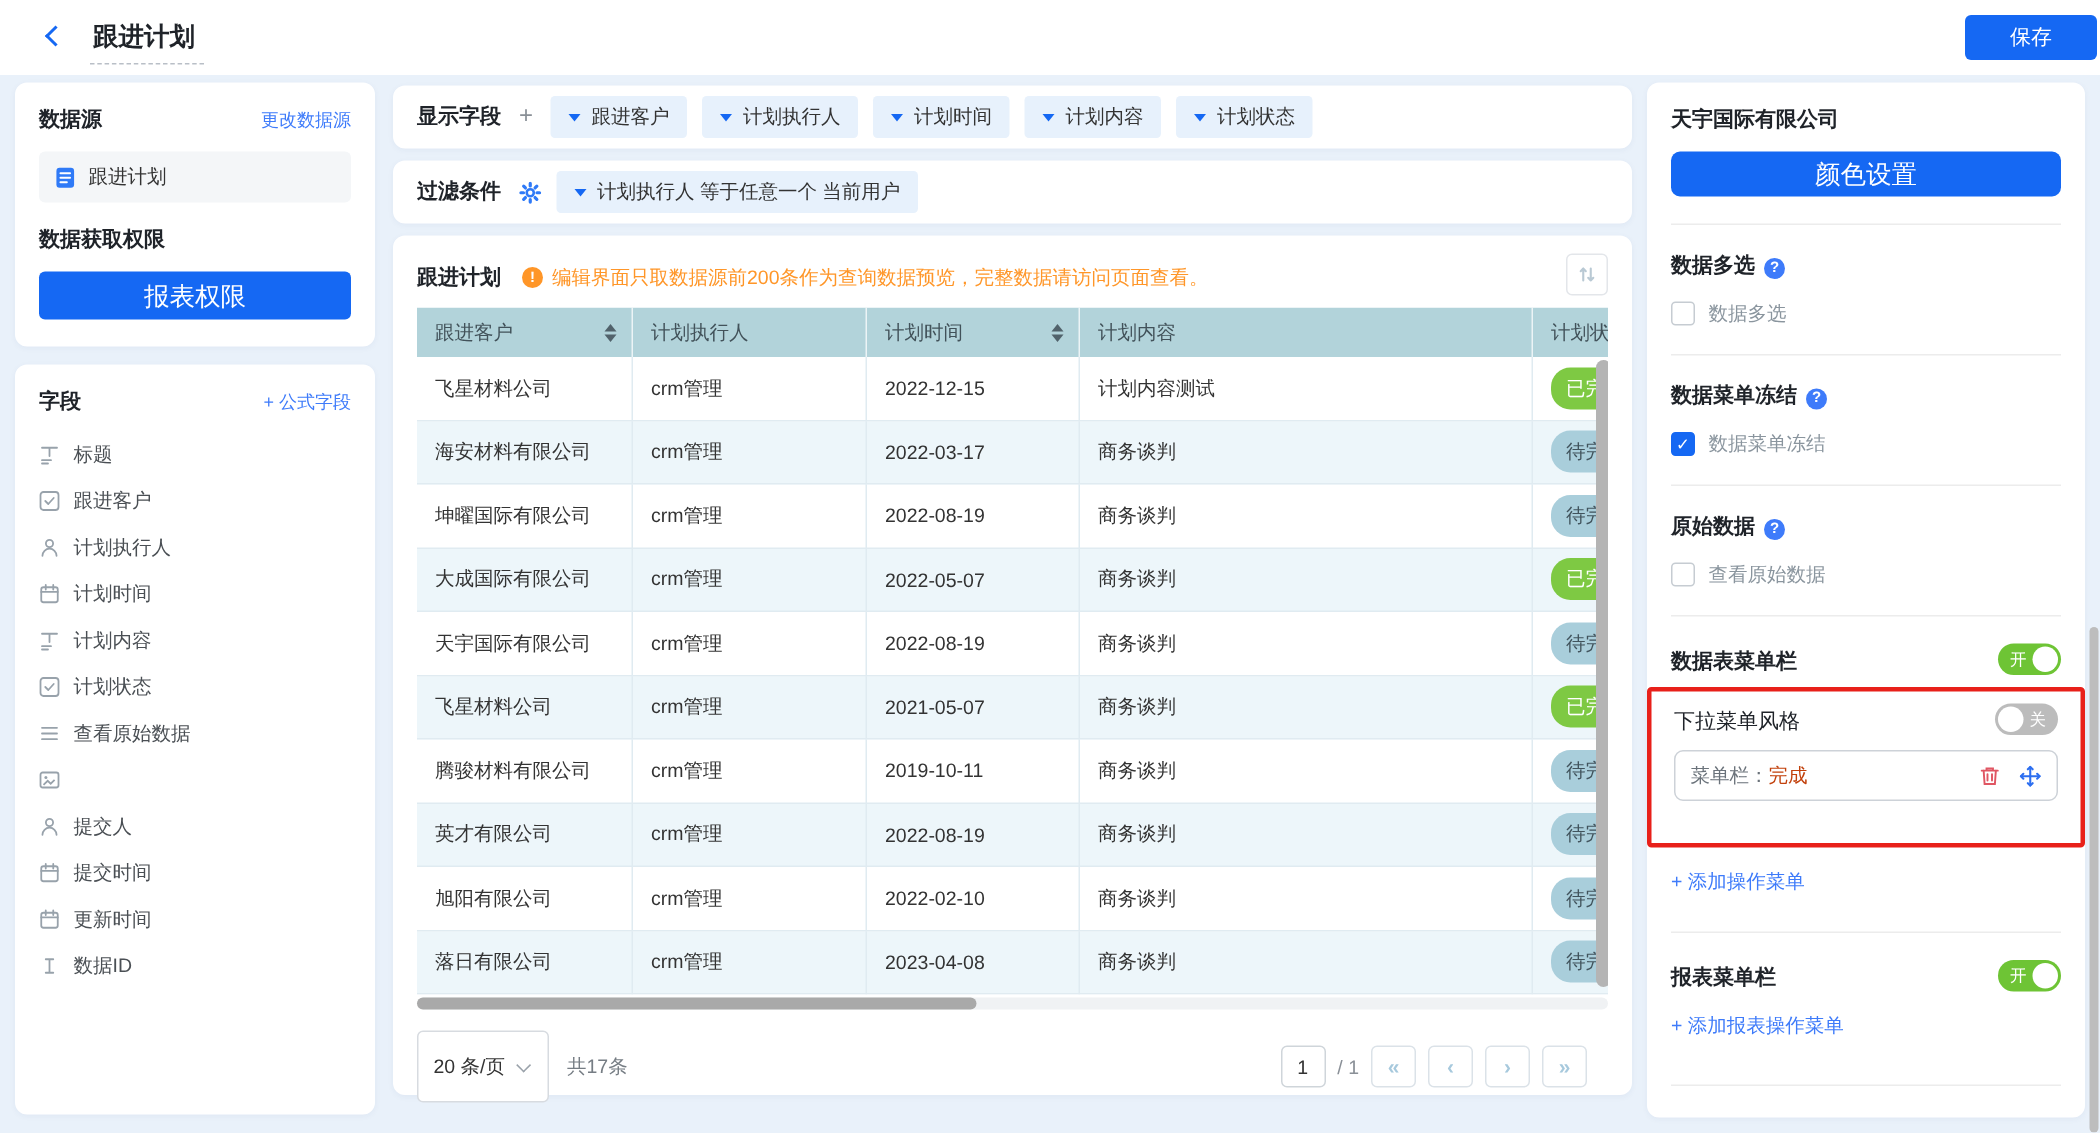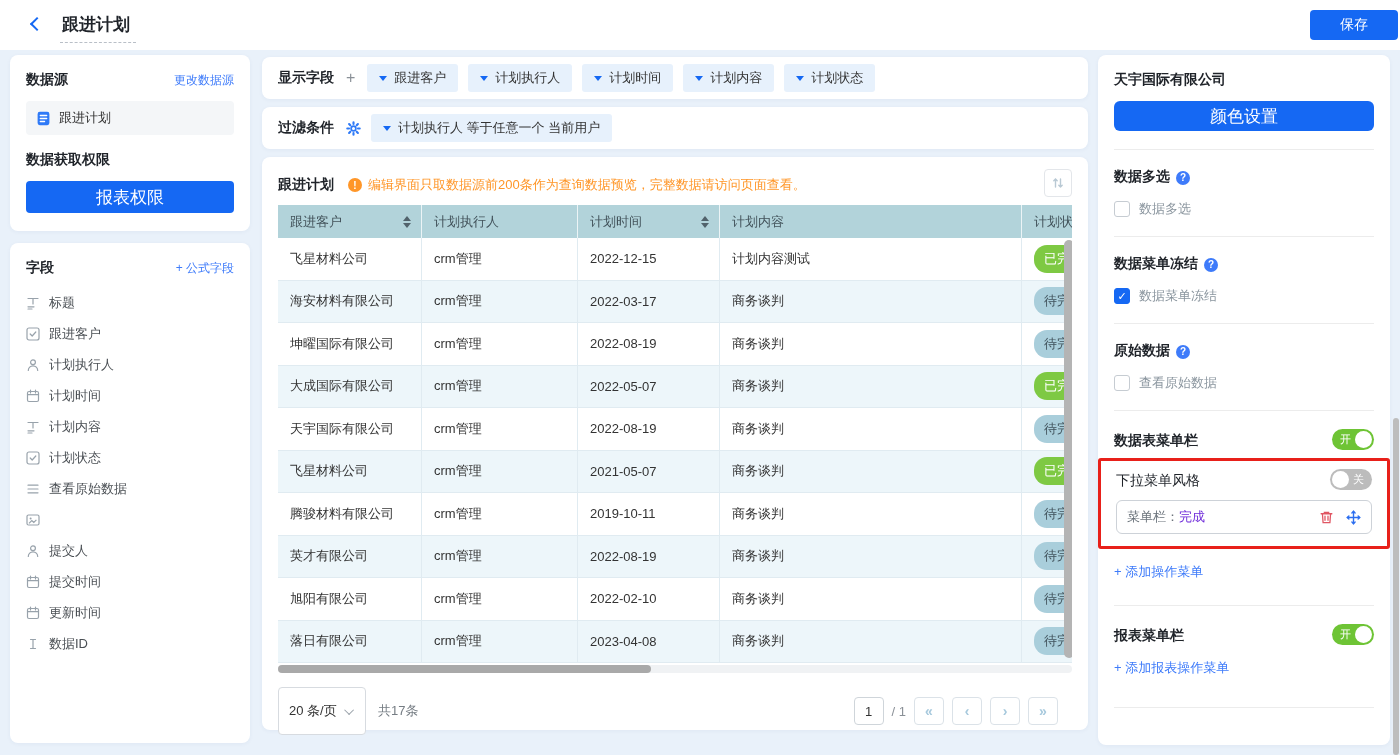--- a/index.html
+++ b/index.html
@@ -78,24 +78,24 @@
   .right-panel { left:1098px; top:55px; width:292px; height:690px; padding:16px; }
   .divider { border:none; border-top:1px solid #ececec; margin:18px 0; }
   .help-ico { width:14px; height:14px; border-radius:50%; background:var(--link); color:#fff; font-size:10px; font-weight:700; display:inline-flex; align-items:center; justify-content:center; margin-left:6px; }
   .check-row { margin-top:14px; display:flex; align-items:center; gap:9px; color:#8a959e; font-size:13px; cursor:pointer; }
   .checkbox { width:16px; height:16px; border:1px solid #c6ccd2; border-radius:3px; background:#fff; display:inline-flex; align-items:center; justify-content:center; }
   .checkbox.checked { background:var(--primary); border-color:var(--primary); color:#fff; font-size:11px; }
   .toggle { width:42px; height:21px; border-radius:11px; position:relative; display:inline-flex; align-items:center; font-size:11px; color:#fff; cursor:pointer; }
   .toggle .knob { position:absolute; top:2px; width:17px; height:17px; background:#fff; border-radius:50%; }
   .toggle.on { background:var(--toggle-on); } .toggle.on .knob { right:2px; } .toggle.on .tlabel { margin-left:8px; }
   .toggle.off { background:#bcbcbc; } .toggle.off .knob { left:2px; } .toggle.off .tlabel { margin-left:23px; }
-  .annotated { border:3px solid var(--annotation); border-radius:3px; margin:8px -16px 0; padding:8px 15px 12px; }
+  .annotated { border:3px solid var(--annotation); border-radius:3px; margin:8px -16px 0; padding:8px 15px 28px; }
   .menu-item-box { margin-top:10px; border:1px solid #cdd2d8; border-radius:6px; height:34px; display:flex; align-items:center; padding:0 10px; background:#fff; }
   .mi-prefix { color:#6b737b; }
-  .mi-value { color:#6d28d9; }
+  .mi-value { color:#c2410c; }
   .mi-icons { margin-left:auto; display:flex; align-items:center; gap:12px; }
   .add-link { display:inline-block; margin-top:14px; color:var(--link); cursor:pointer; font-size:13px; }
 
   .win-scrollbar { position:absolute; right:1px; top:418px; width:6px; height:337px; background:#bdbdbd; border-radius:3px; }
 </style>
 </head>
 <body>
 
 <div class="topbar">
   <div class="back-btn">

